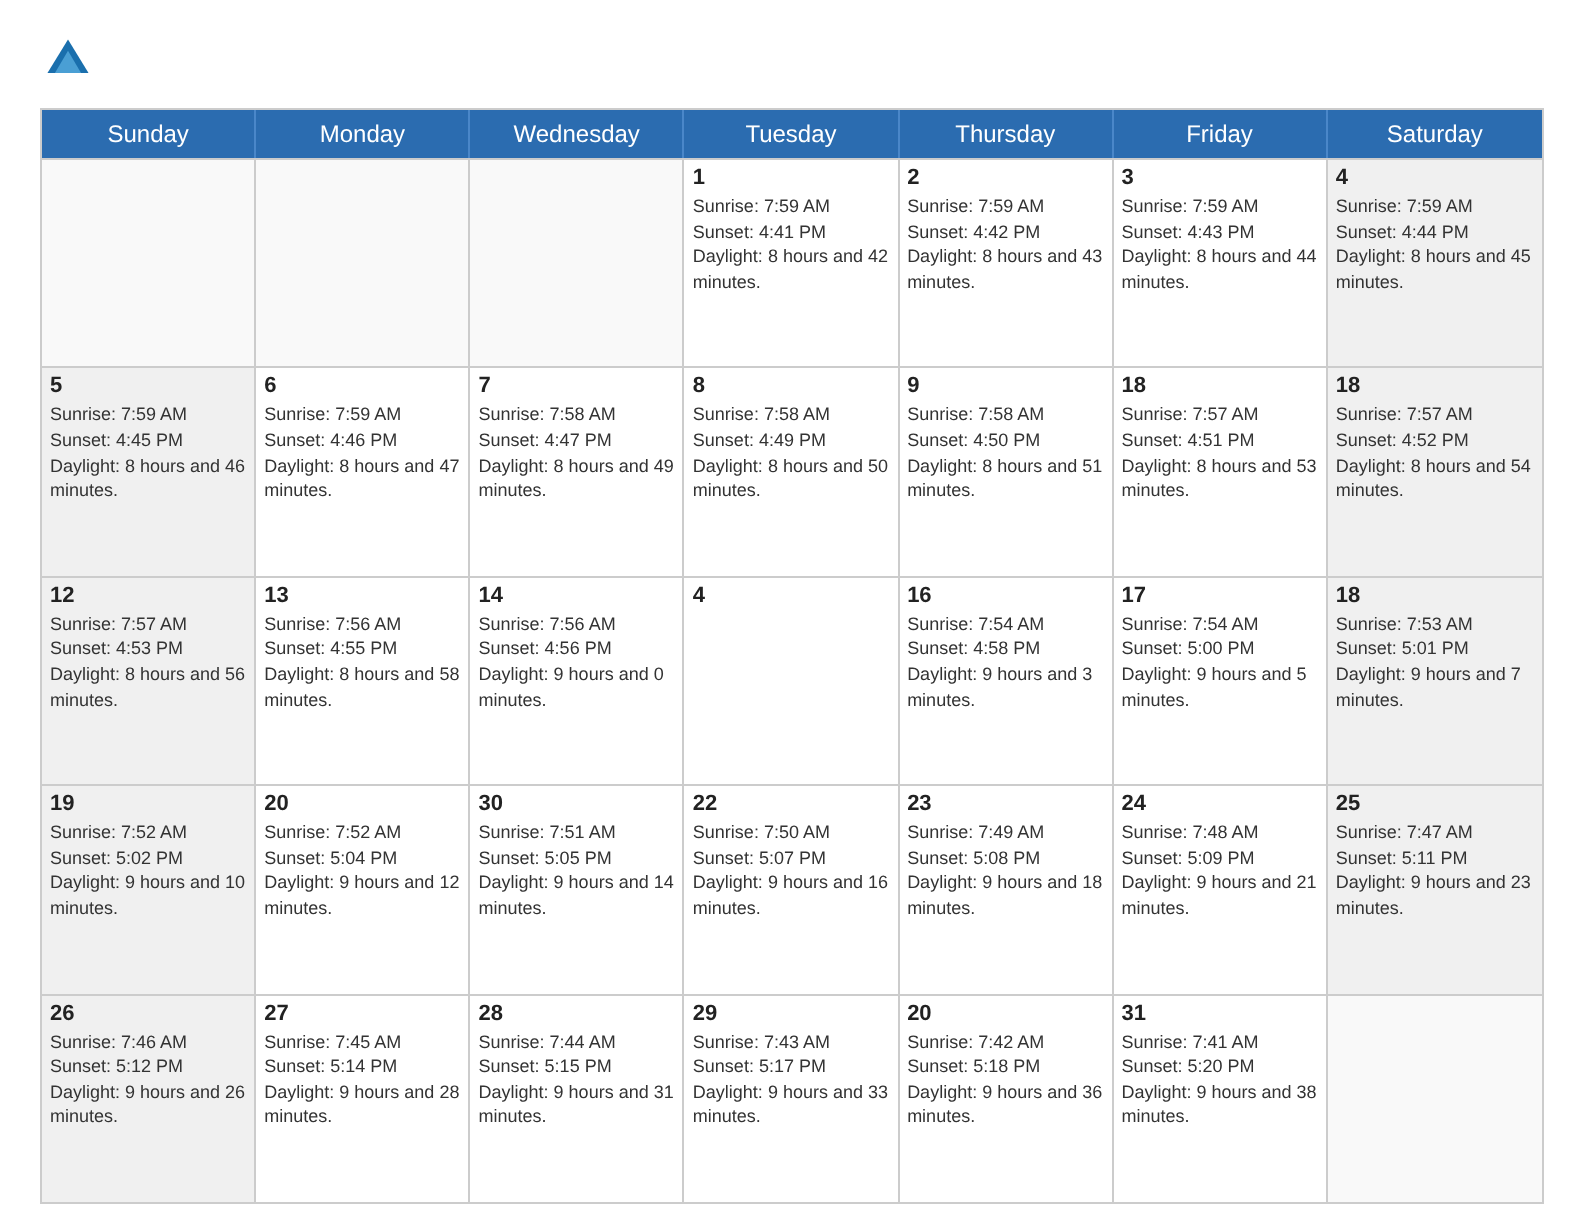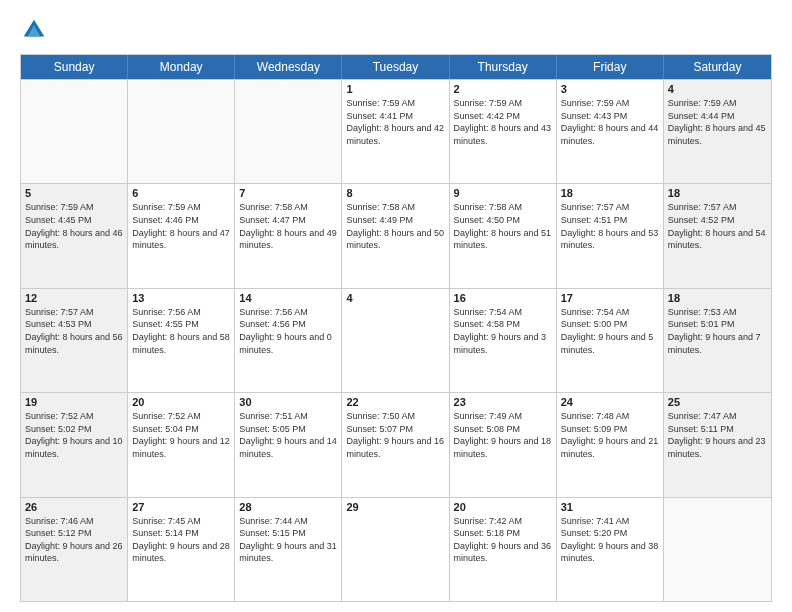--- a/index.html
+++ b/index.html
@@ -266,20 +266,21 @@
           <div class="cal-cell">
             <div class="day-number">27</div>
             <div class="day-info">Sunrise: 7:45 AM<br>Sunset: 5:14 PM<br>Daylight: 9 hours and 28 minutes.</div>
           </div>
           <div class="cal-cell">
             <div class="day-number">28</div>
             <div class="day-info">Sunrise: 7:44 AM<br>Sunset: 5:15 PM<br>Daylight: 9 hours and 31 minutes.</div>
           </div>
           <div class="cal-cell">
             <div class="day-number">29</div>
+            <div class="day-info">Sunrise: 7:43 AM<br>Sunset: 5:17 PM<br>Daylight: 9 hours and 33 minutes.</div>
           </div>
           <div class="cal-cell">
             <div class="day-number">20</div>
             <div class="day-info">Sunrise: 7:42 AM<br>Sunset: 5:18 PM<br>Daylight: 9 hours and 36 minutes.</div>
           </div>
           <div class="cal-cell">
             <div class="day-number">31</div>
             <div class="day-info">Sunrise: 7:41 AM<br>Sunset: 5:20 PM<br>Daylight: 9 hours and 38 minutes.</div>
           </div>
           <div class="cal-cell empty"></div>

